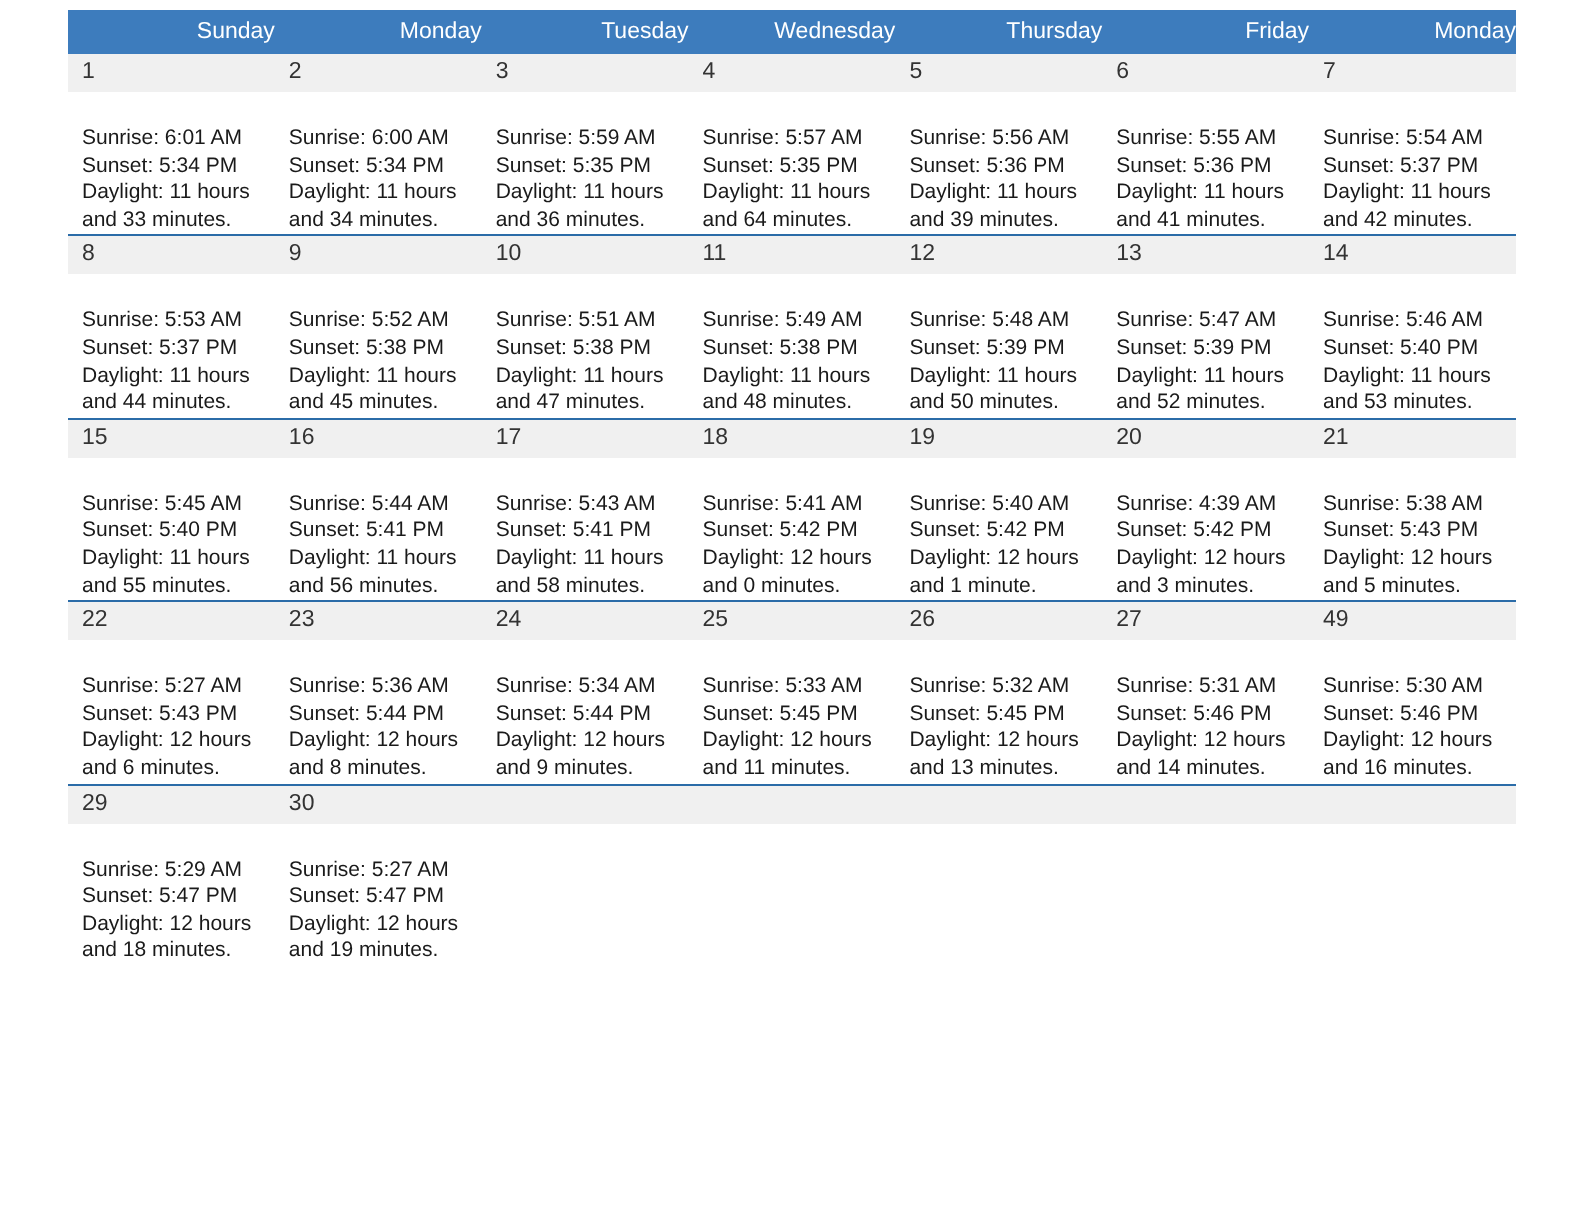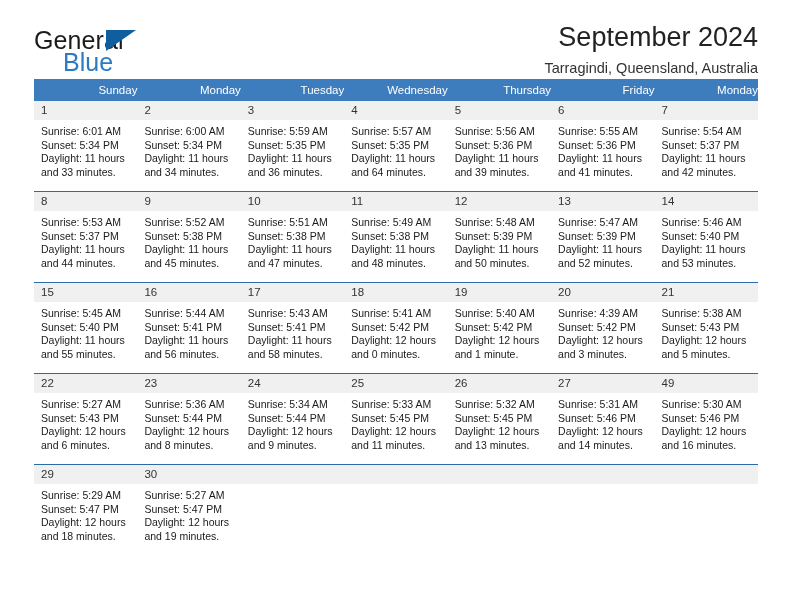--- a/index.html
+++ b/index.html
@@ -114,49 +114,35 @@
   .daynum {
     background: #f0f0f0;
     font-size: 11.5px;
     color: #333333;
     padding: 3px 0 3px 7px;
     line-height: 13px;
     height: 19px;
     box-sizing: border-box;
   }
   .daybody {
-    padding: 5px 6px 0 7px;
+    padding: 17px 6px 0 7px;
     font-size: 10.5px;
     line-height: 13.6px;
     color: #1a1a1a;
   }
   .daybody div {
     white-space: nowrap;
   }
   td.empty .daybody { visibility: hidden; }
 </style>
 </head>
 <body>
 
 <div class="page">
 
-  <div class="header">
-
-    <div class="brand">
-      <span class="brand-general">General</span>
-      <span class="brand-tri"></span>
-      <span class="brand-blue">Blue</span>
-    </div>
-
-    <div class="title-block">
-      <h1 class="cal-title">September 2024</h1>
-      <p class="cal-subtitle">Tarragindi, Queensland, Australia</p>
-    </div>
-
-  </div>
 
   <table class="calendar">
     <colgroup>
       <col style="width:14.2857%">
         <col style="width:14.2857%">
         <col style="width:14.2857%">
       <col style="width:14.2857%">
         <col style="width:14.2857%">
         <col style="width:14.2857%">
       <col style="width:14.2858%">

